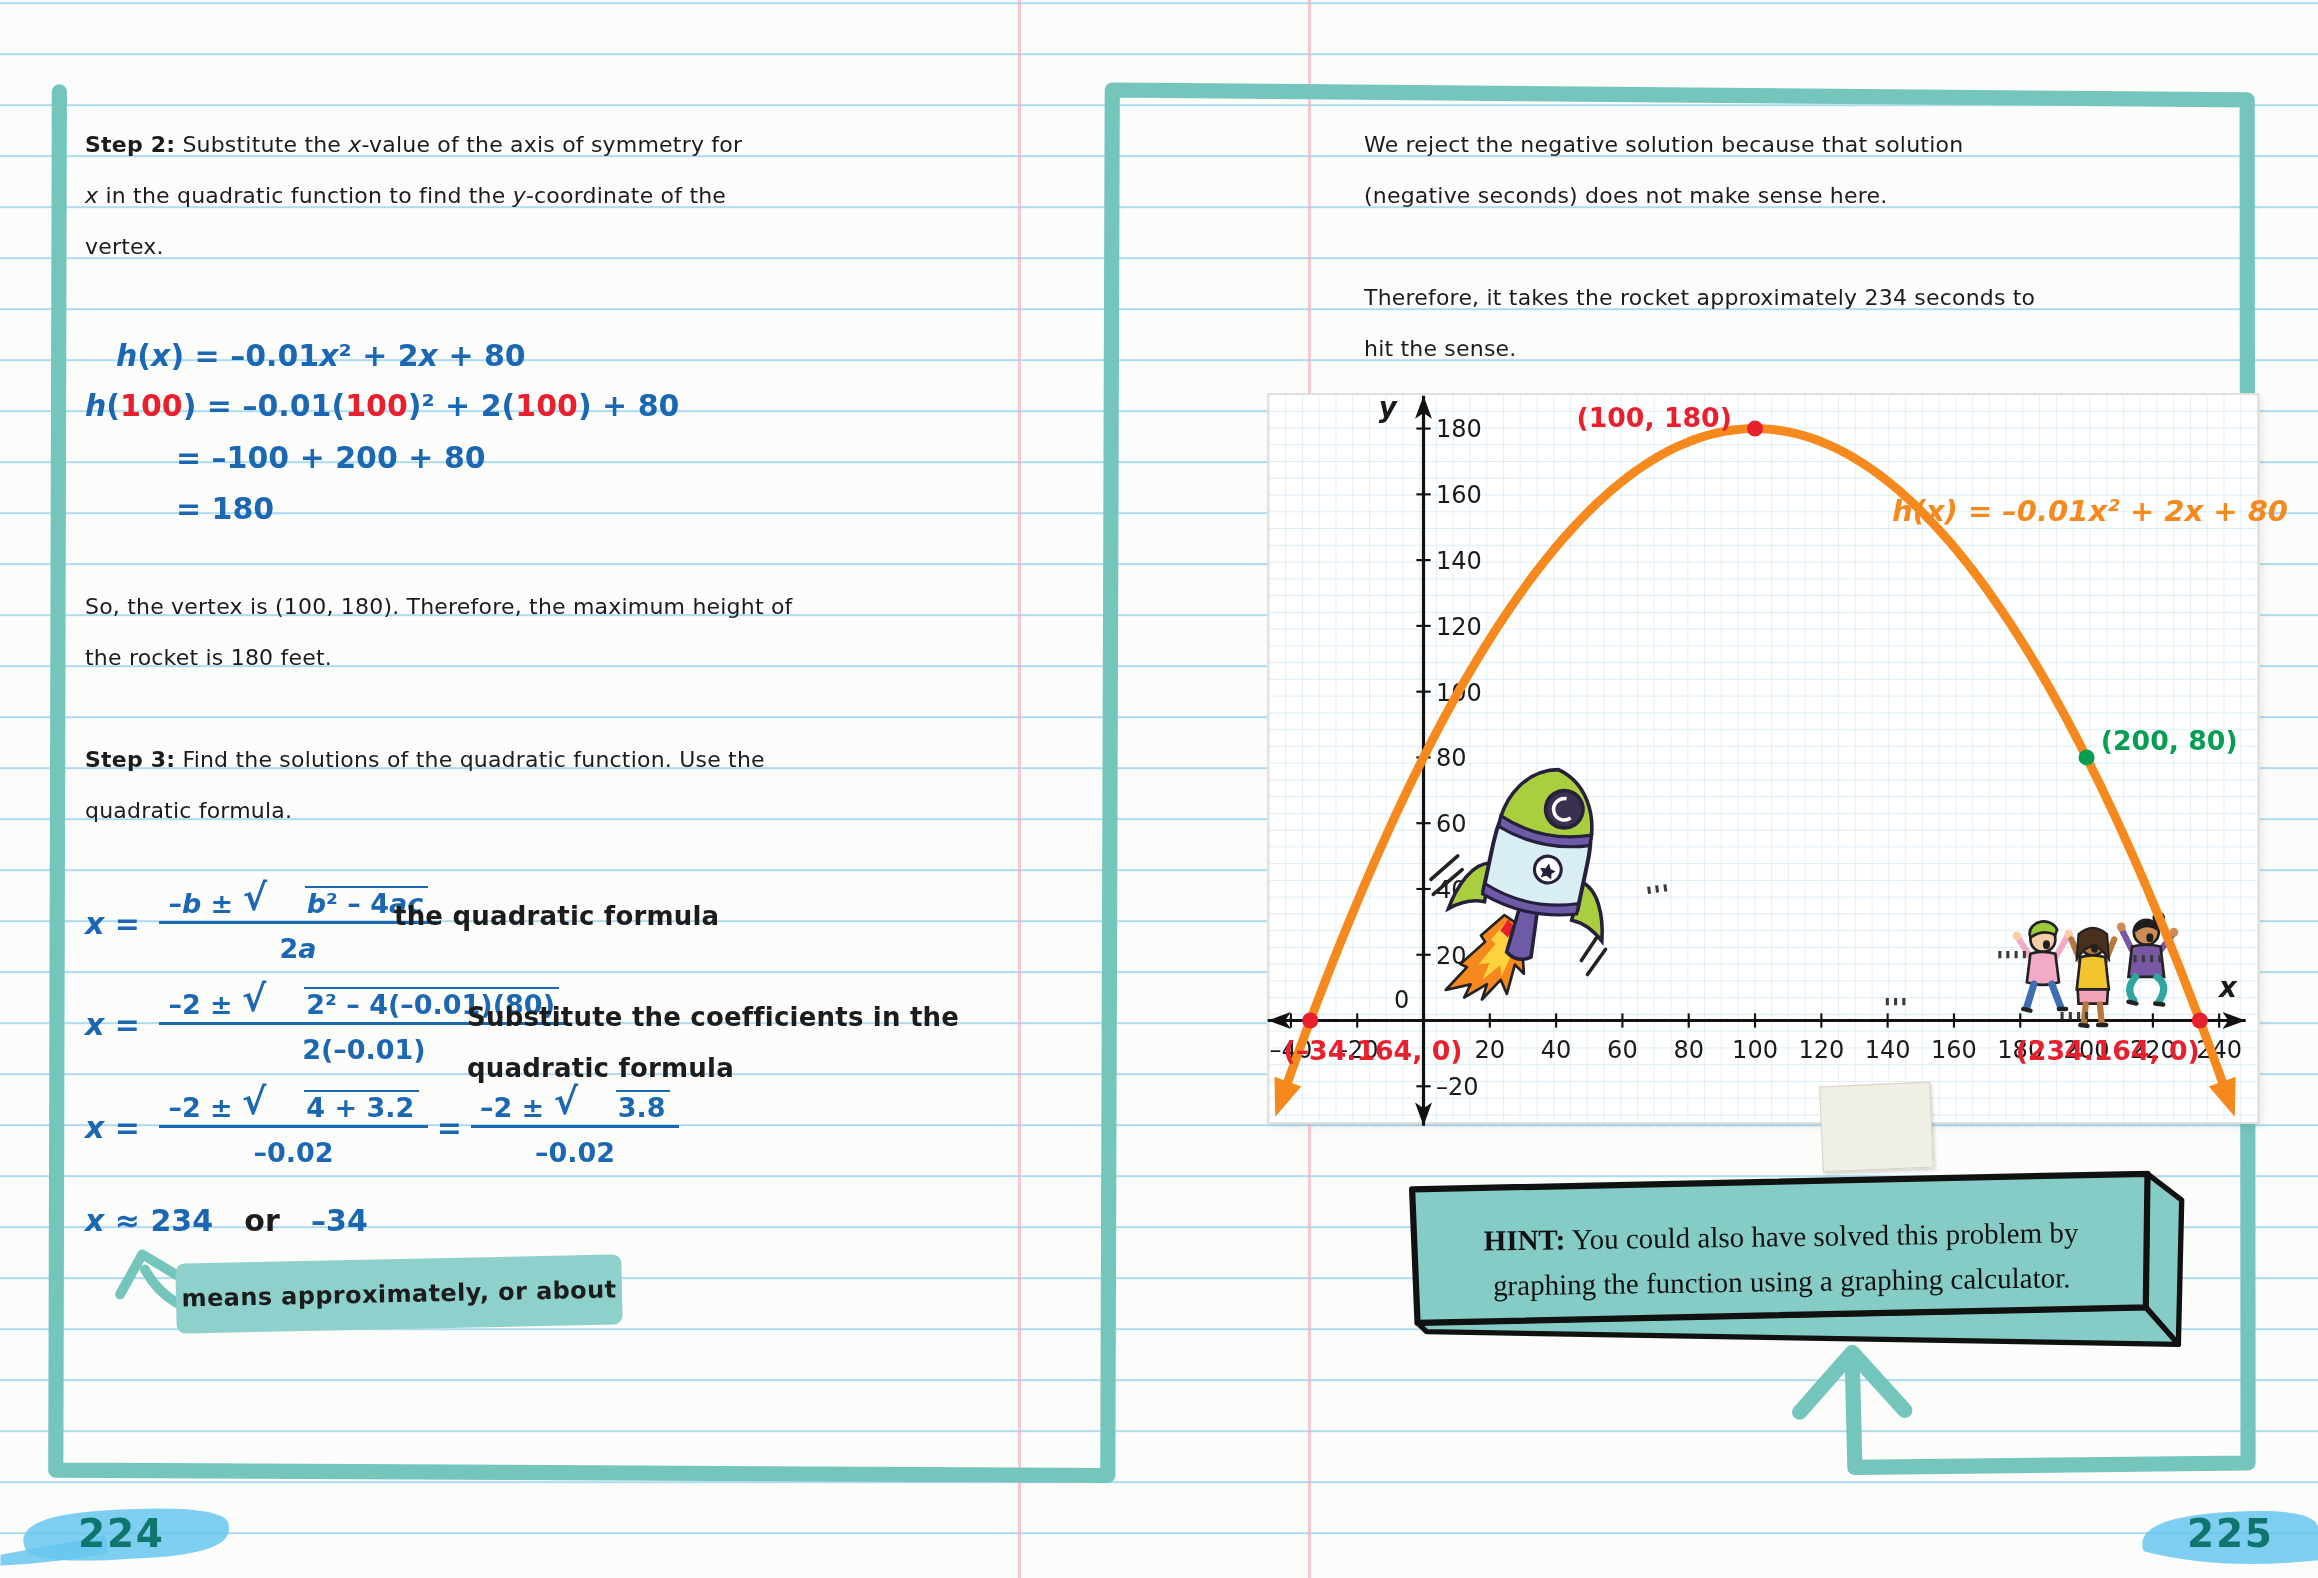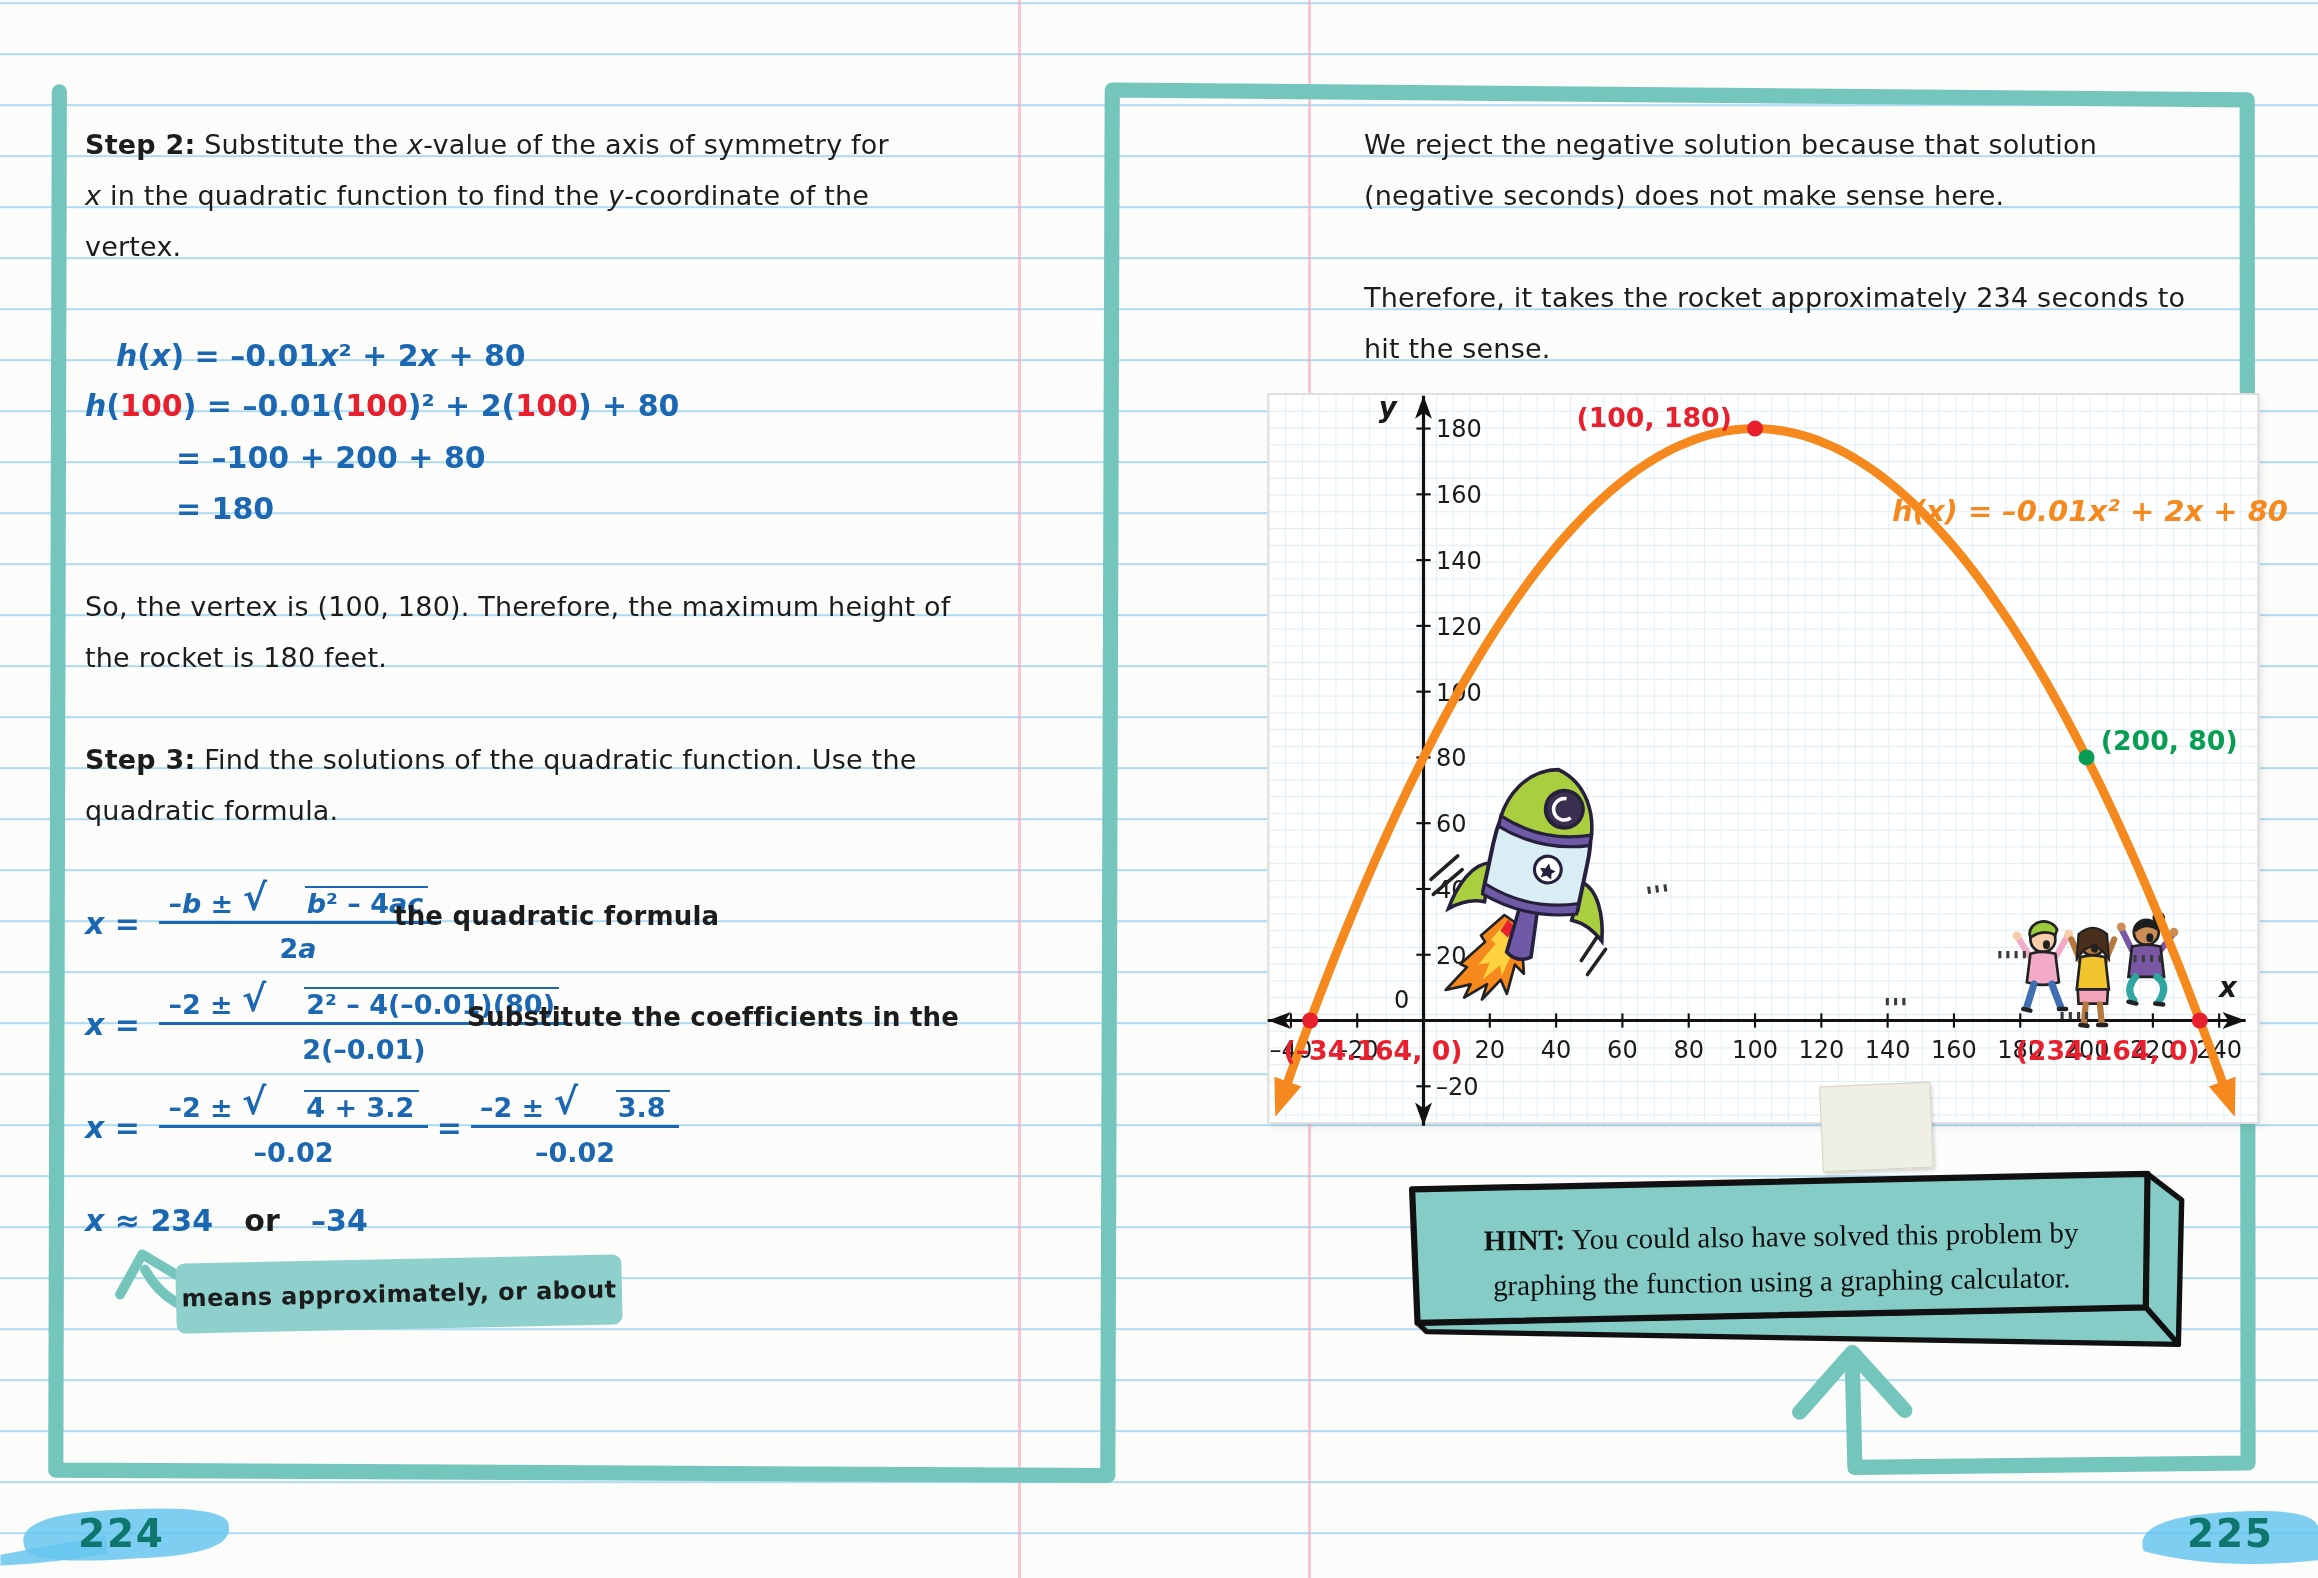--- a/index.html
+++ b/index.html
@@ -8,21 +8,21 @@
   }
   html,body{margin:0;padding:0;background:#e9e9e9;}
   .canvas{position:relative;width:2319px;height:1578px;background:#fcfcfa;overflow:hidden;
           font-family:"DejaVu Sans",sans-serif;color:var(--ink);}
   .rules{position:absolute;inset:0;
          background-image:linear-gradient(to bottom,transparent 0px,transparent 49px,rgba(140,205,238,.7) 49px,rgba(140,205,238,.7) 100%);
          background-size:100% 51px;background-position:0 4.2px;background-repeat:repeat;}
   .mline{position:absolute;top:0;bottom:0;width:2.7px;background:rgba(246,170,192,.65);}
   .decor{position:absolute;inset:0;pointer-events:none;}
 
-  .para{position:absolute;font-size:27px;line-height:51px;letter-spacing:0.2px;white-space:nowrap;}
+  .para{position:absolute;font-size:22px;line-height:51px;letter-spacing:0.2px;white-space:nowrap;}
   .para .line{white-space:pre;}
   .eq{position:absolute;font-size:30px;font-weight:700;color:var(--blue);white-space:pre;line-height:1;}
   .res{position:absolute;font-size:30px;font-weight:700;white-space:pre;line-height:1;}
   .sg-b{font-weight:700;} .sg-i{font-style:italic;} .sg-r{color:var(--red);} .sg-blu{color:var(--blue);}
 
   .frow{position:absolute;display:flex;align-items:flex-start;color:var(--blue);font-weight:700;
         font-size:27px;line-height:1;white-space:pre;}
   .fpre{font-size:30px;margin-top:23px;white-space:pre;}
   .frac{display:inline-flex;flex-direction:column;align-items:center;margin:0 9px;}
   .frac .num{display:inline-flex;align-items:flex-end;border-bottom:3.1px solid var(--blue);padding:0 9px 4.5px;}
@@ -108,20 +108,21 @@
 
   <div class="frow" style="left:85px;top:987px">
     <span class="fpre"><span class="sg-i">x</span><span> = </span></span>
     <span class="frac">
       <span class="num"><span><span>–2 ± </span></span><span class="rad"><span class="rsym">√</span><span class="rbody"><span>2² – 4(–0.01)(80)</span></span></span></span>
       <span class="den"><span>2(–0.01)</span></span>
     </span>
   </div>
   <div class="note" style="left:467px;top:992px">
       <div class="line"><span>Substitute the coefficients in the</span></div>
+      <div class="line"><span>quadratic formula</span></div>
     </div>
 
   <div class="frow" style="left:85px;top:1090px">
     <span class="fpre"><span class="sg-i">x</span><span> = </span></span>
     <span class="frac">
       <span class="num"><span><span>–2 ± </span></span><span class="rad"><span class="rsym">√</span><span class="rbody"><span>4 + 3.2</span></span></span></span>
       <span class="den"><span>–0.02</span></span>
     </span>
     <span class="fpre">=</span>
     <span class="frac">

